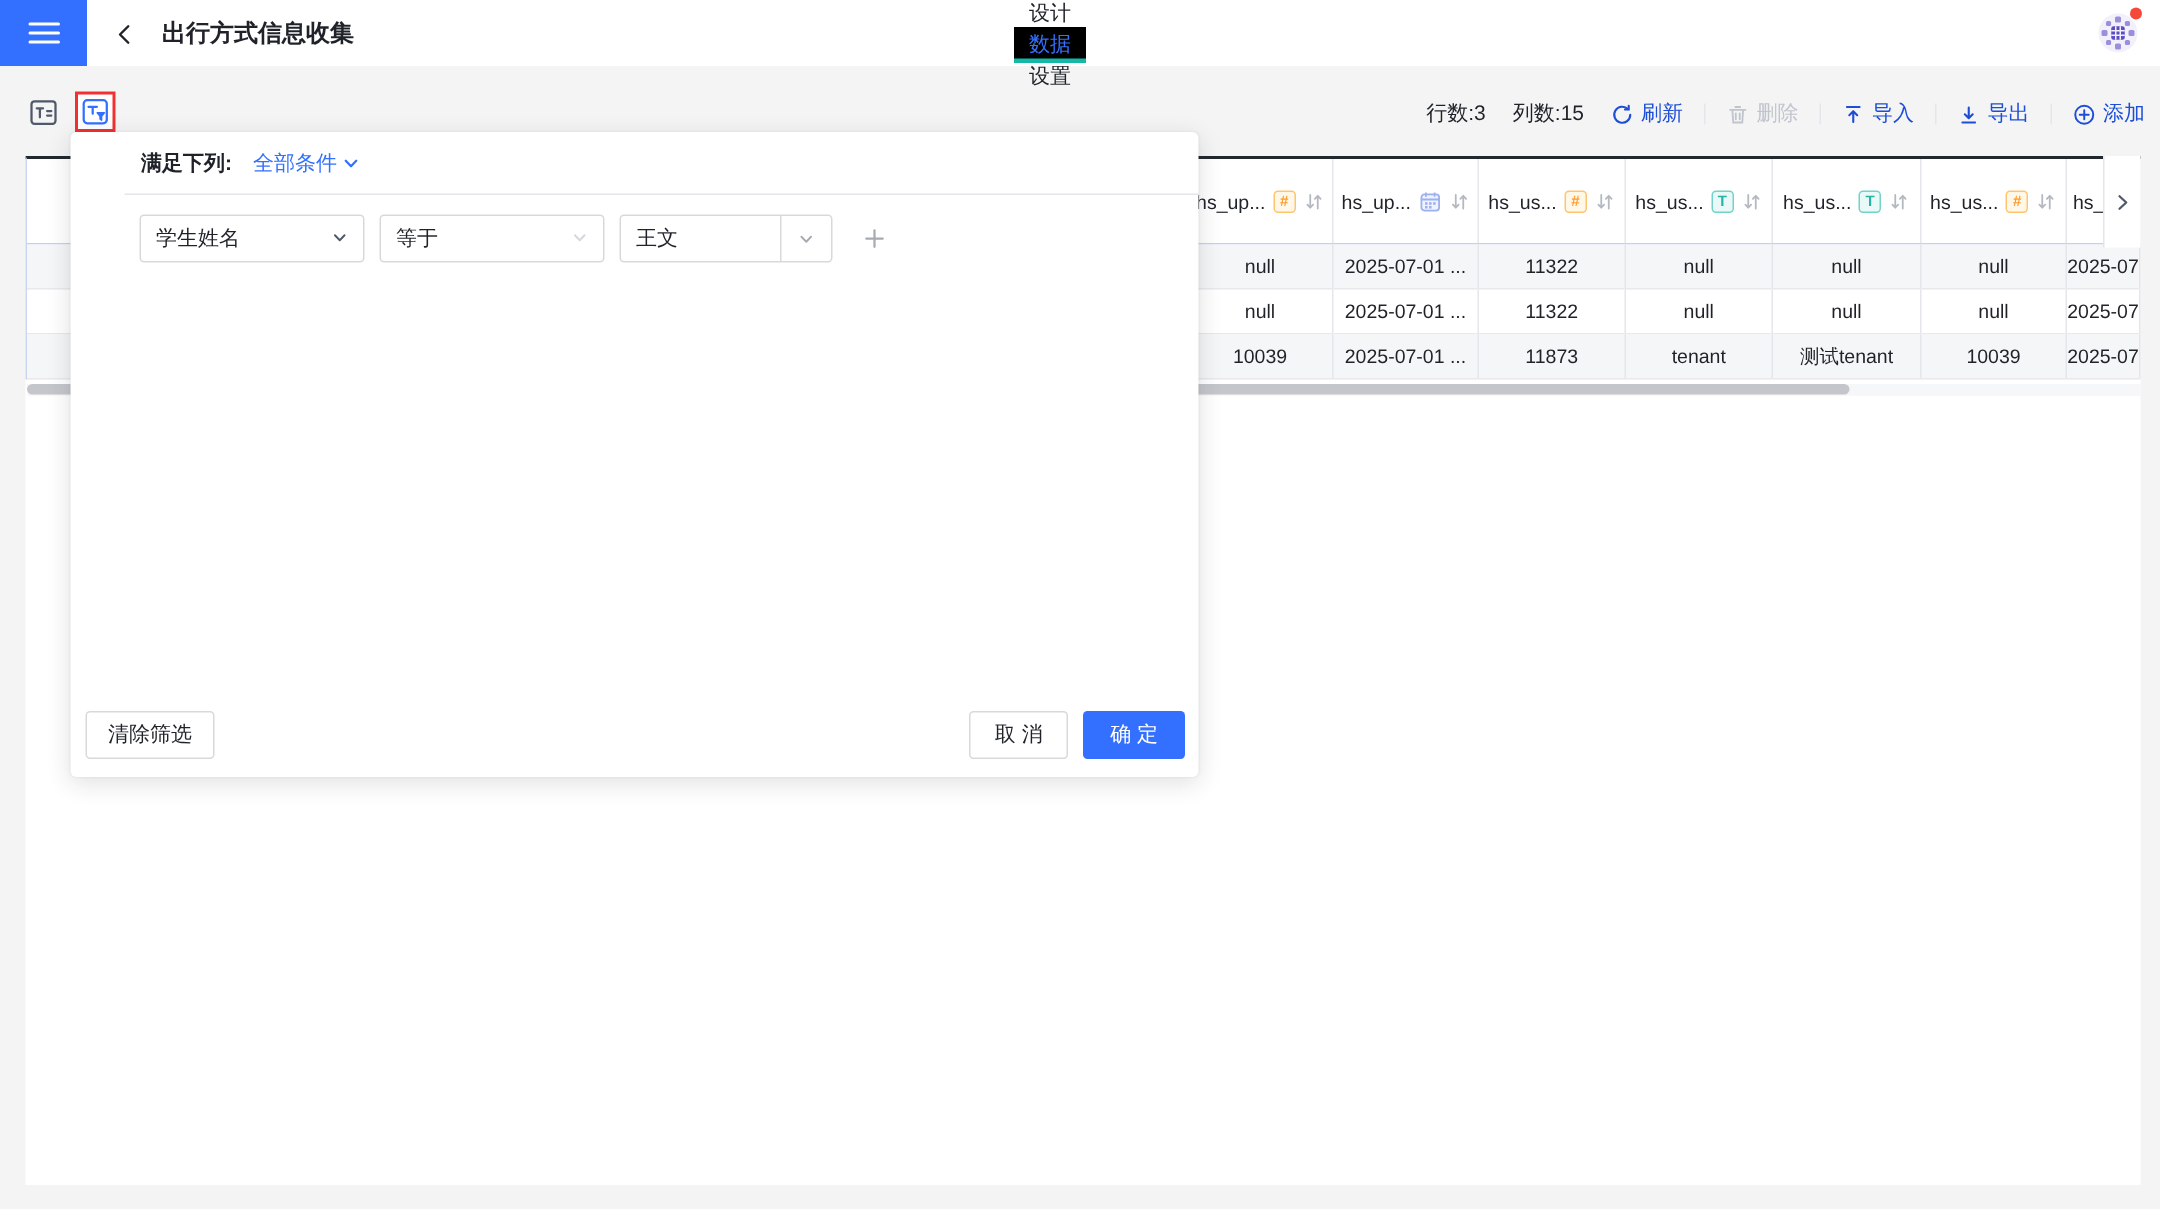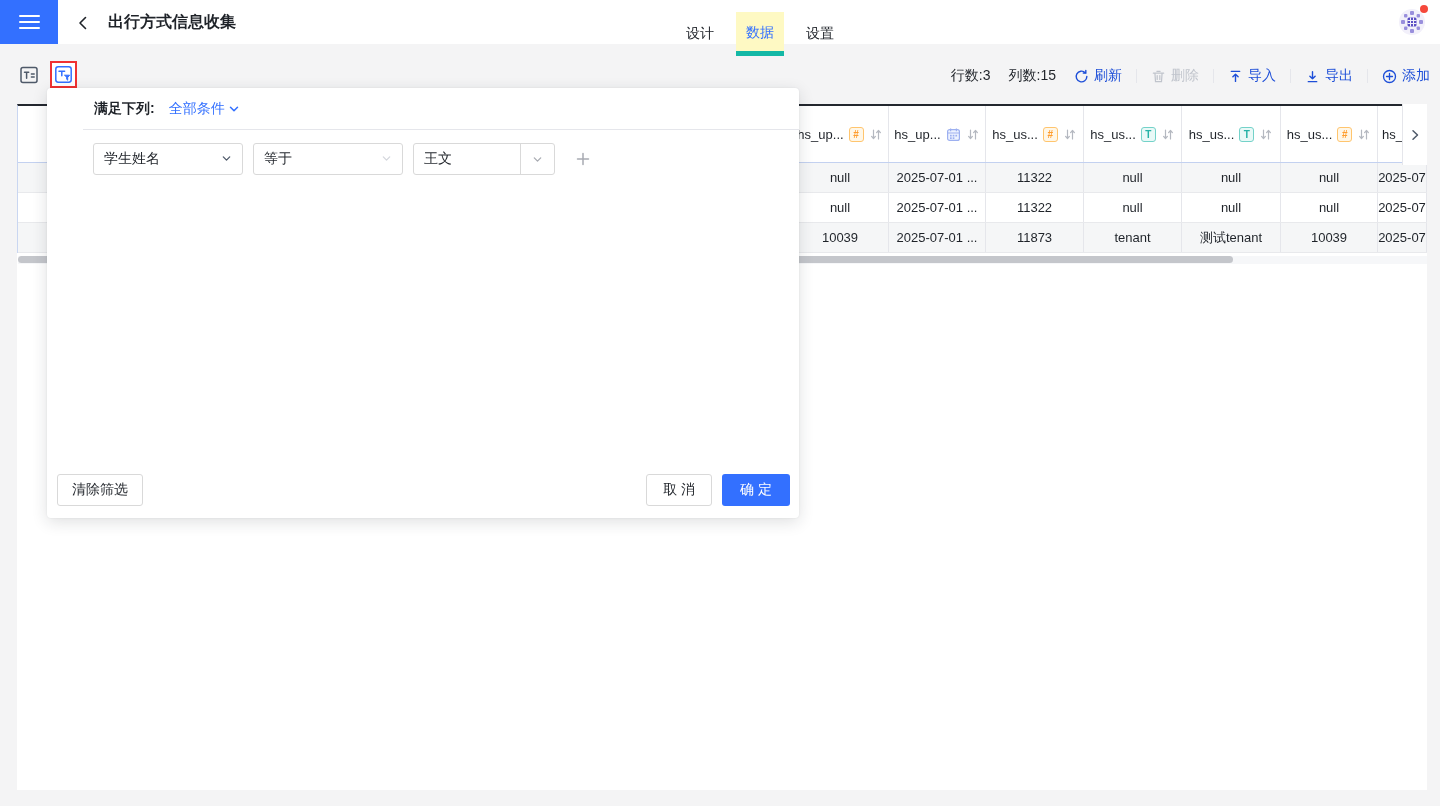--- a/index.html
+++ b/index.html
@@ -10,24 +10,24 @@
     font-family:"Liberation Sans","DejaVu Sans",sans-serif;
   }
 
   
   .topbar { position:absolute; left:0; top:0; width:1440px; height:44px; background:#fff; z-index:5; }
   .hamburger-btn { position:absolute; left:0; top:0; width:58px; height:44px; background:#3370ff;
     display:flex; flex-direction:column; align-items:center; justify-content:center; gap:3.5px; cursor:pointer; }
   .hamburger-btn i { width:21px; height:2.5px; background:#fff; border-radius:1px; }
   .back-btn { position:absolute; left:74px; top:14px; width:18px; height:18px; cursor:pointer; }
   .page-title { position:absolute; left:108px; top:12px; font-size:16px; font-weight:700; white-space:nowrap; }
-  .tabs { position:absolute; left:676px; top:12px; height:44px; display:flex; }
+  .tabs { position:absolute; left:676px; top:0; height:44px; display:flex;flex-direction:column; }
   .tab { height:44px; display:flex; align-items:center; padding:0 10px; margin-right:12px;
     font-size:14px; cursor:pointer; color:#1f2329; }
-  .tab.active { background:#fef9c3; color:#3370ff; border-bottom:5px solid #14b8a6; padding-top:3px; }
+  .tab.active { background:#000000; color:#3370ff; border-bottom:3px solid #14b8a6; padding-top:3px; }
   .avatar { position:absolute; right:14px; top:8px; width:28px; height:28px; cursor:pointer; }
   .avatar .dot { position:absolute; right:-2px; top:-3px; width:8px; height:8px; background:#f5483b; border-radius:50%; }
 
   
   .toolbar-left { position:absolute; left:17px; top:61px; display:flex; align-items:center; gap:9px; z-index:4; }
   .tool-icon-plain { width:24px; height:24px; display:flex; align-items:center; justify-content:center; cursor:pointer; }
   .tool-icon-annotated { width:27px; height:27px; border:2px solid #f03131;
     display:flex; align-items:center; justify-content:center; cursor:pointer; background:#fff; }
   .toolbar-right { position:absolute; right:10px; top:58px; height:36px; display:flex; align-items:center;
     font-size:14px; z-index:4; white-space:nowrap; }

